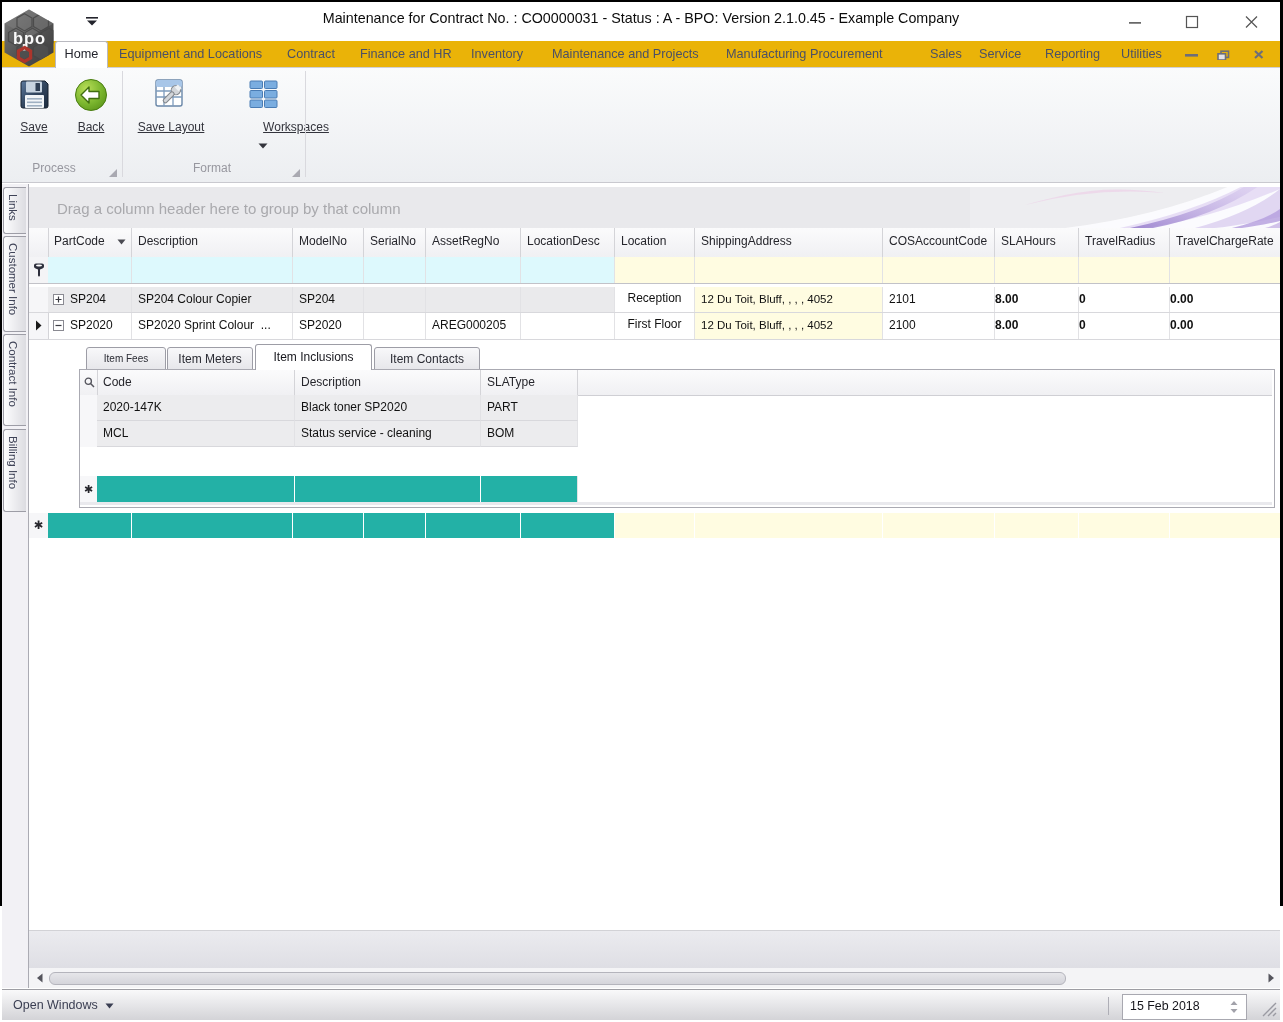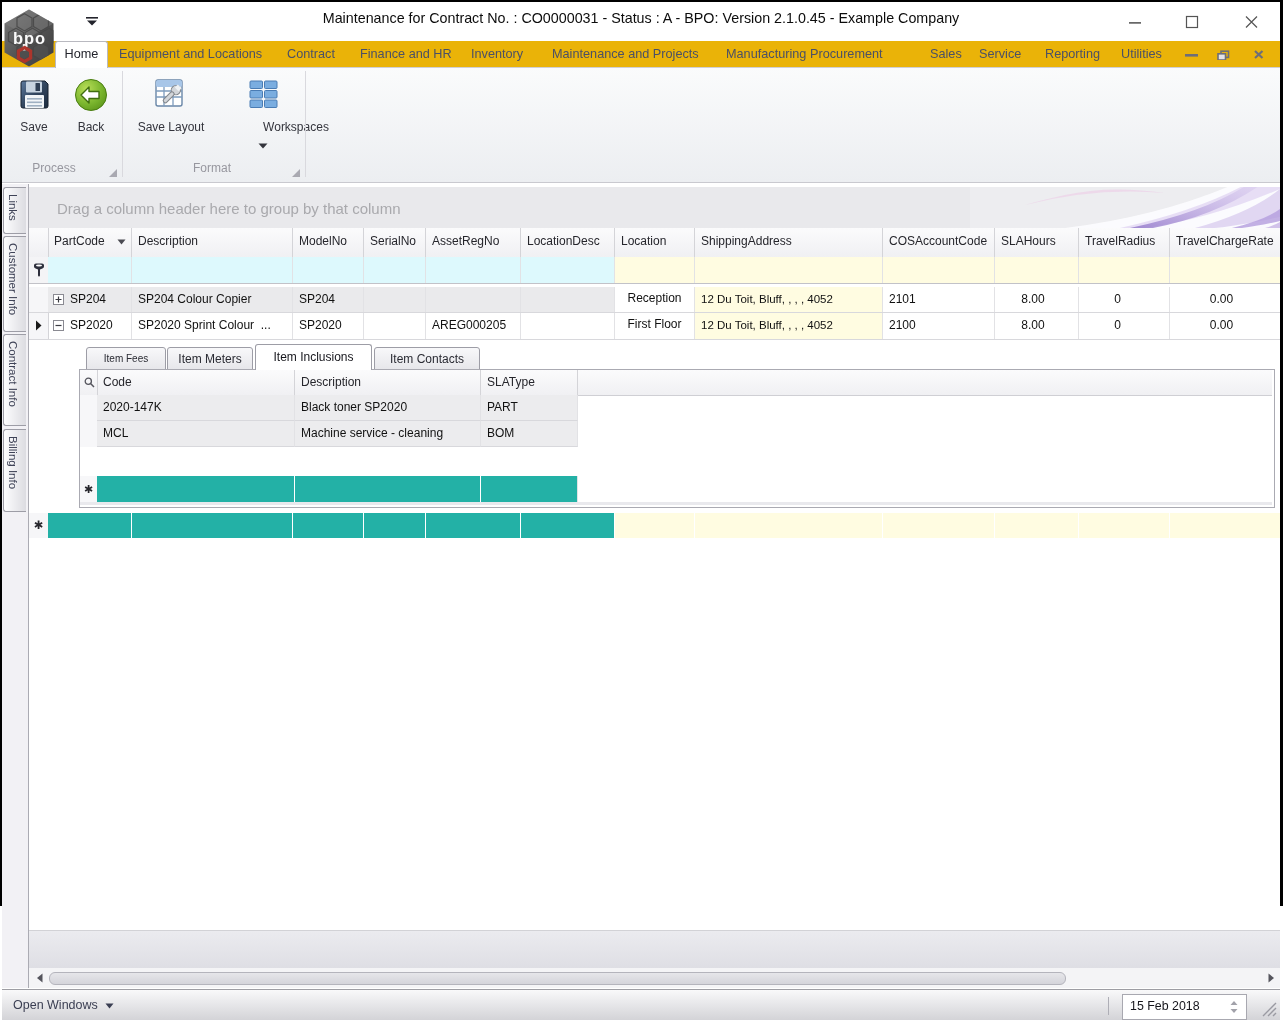--- a/index.html
+++ b/index.html
@@ -9,32 +9,32 @@
   .abs{position:absolute;}
   
   #titlebar{position:absolute;left:0;top:0;width:1278px;height:39px;background:#fff;}
   #titletext{position:absolute;left:0;top:8px;width:1278px;text-align:center;font-size:14.3px;color:#0c0c0c;}
   
   #menubar{position:absolute;left:0;top:39px;width:1278px;height:26px;background:#eab308;border-bottom:1px solid #d0cfd4;}
   .mtab{position:absolute;top:0;height:26px;line-height:26px;font-size:12.7px;color:#4b5066;white-space:nowrap;}
   #hometab{position:absolute;left:53px;top:39px;width:51px;height:26px;background:#fff;border:1px solid #b9b9c0;border-bottom:none;border-radius:3px 3px 0 0;text-align:center;line-height:25px;font-size:12.7px;color:#23242c;}
   
   #ribbon{position:absolute;left:0;top:66px;width:1278px;height:114px;background:linear-gradient(#fafbfc,#eceef1);border-bottom:1px solid #c9c9cf;}
-  .rlabel{position:absolute;top:52px;font-size:12px;color:#33343c;text-align:center;}
+  .rlabel{position:absolute;top:52px;font-size:12px;color:#33343c;text-align:center;text-decoration:underline;}
   .glabel{position:absolute;top:93px;font-size:12px;color:#97979f;text-align:center;}
   .gsep{position:absolute;top:3px;height:106px;width:1px;background:#d9d9de;}
   
   #leftstrip{position:absolute;left:0;top:182px;width:26px;height:804px;background:#f2f1f5;border-right:1px solid #ababb3;}
   .vtab{position:absolute;left:1px;width:22px;background:linear-gradient(90deg,#fdfdfe,#dcdce1);border:1px solid #9d9da6;border-right:none;border-radius:3px 0 0 3px;}
   .vtab span{position:absolute;left:3px;top:6px;font-size:11.5px;color:#3f4357;writing-mode:vertical-lr;white-space:nowrap;}
   
   #grid{position:absolute;left:27px;top:182px;width:1251px;height:804px;background:#fff;}
   .hcell{position:absolute;top:0;height:100%;font-size:12px;color:#26262c;line-height:26px;padding-left:6px;box-sizing:border-box;border-right:1px solid #d4d4d8;}
   .cell{position:absolute;top:0;height:100%;font-size:12px;color:#111;line-height:25px;padding-left:6px;box-sizing:border-box;border-right:1px solid #e2e2e5;white-space:nowrap;overflow:hidden;}
-  .num{text-align:center;padding-right:7px;padding-left:0;}
+  .num{text-align:left;padding-right:7px;padding-left:0;font-weight:bold;}
   
   #botband{position:absolute;left:27px;top:928px;width:1251px;height:38px;background:linear-gradient(#ebebef,#dedee4);border-top:1px solid #d2d2d6;}
   #hscroll{position:absolute;left:27px;top:966px;width:1251px;height:20px;background:#f4f4f6;}
   #statusbar{position:absolute;left:0;top:987px;width:1278px;height:31px;background:linear-gradient(#f9f9fa,#d2d2d6);border-top:1px solid #9d9da3;}
 </style>
 </head>
 <body>
 <div id="win">
     <div id="inner">
 
@@ -320,21 +320,21 @@
       <div class="abs" style="left:0;top:25px;width:1192px;height:26px;">
         <div class="abs" style="left:0;top:0;width:17px;height:100%;border-right:1px solid #d4d4d8;background:#f7f7f9;"></div>
         <div class="cell" style="left:17px;width:198px;background:#ececee;border-bottom:1px solid #d8d8dc;">2020-147K</div>
         <div class="cell" style="left:215px;width:186px;background:#ececee;border-bottom:1px solid #d8d8dc;">Black toner SP2020</div>
         <div class="cell" style="left:401px;width:97px;background:#ececee;border-bottom:1px solid #d8d8dc;">PART</div>
       </div>
 
       <div class="abs" style="left:0;top:51px;width:1192px;height:26px;">
         <div class="abs" style="left:0;top:0;width:17px;height:100%;border-right:1px solid #d4d4d8;background:#f7f7f9;"></div>
         <div class="cell" style="left:17px;width:198px;background:#ececee;border-bottom:1px solid #d8d8dc;">MCL</div>
-        <div class="cell" style="left:215px;width:186px;background:#ececee;border-bottom:1px solid #d8d8dc;">Machine service - cleaning</div>
+        <div class="cell" style="left:215px;width:186px;background:#ececee;border-bottom:1px solid #d8d8dc;">Status service - cleaning</div>
         <div class="cell" style="left:401px;width:97px;background:#ececee;border-bottom:1px solid #d8d8dc;">BOM</div>
       </div>
 
 
       <div class="abs" style="left:0;top:106px;width:1192px;height:26px;">
         <div class="abs" style="left:0;top:0;width:17px;height:100%;border-right:1px solid #d4d4d8;background:#f7f7f9;font-size:11px;color:#26262c;text-align:center;line-height:26px;">✱</div>
         <div class="cell" style="left:17px;width:198px;background:#23b1a6;border-right:1px solid #fff;"></div>
         <div class="cell" style="left:215px;width:186px;background:#23b1a6;border-right:1px solid #fff;"></div>
         <div class="cell" style="left:401px;width:97px;background:#23b1a6;"></div>
       </div>

